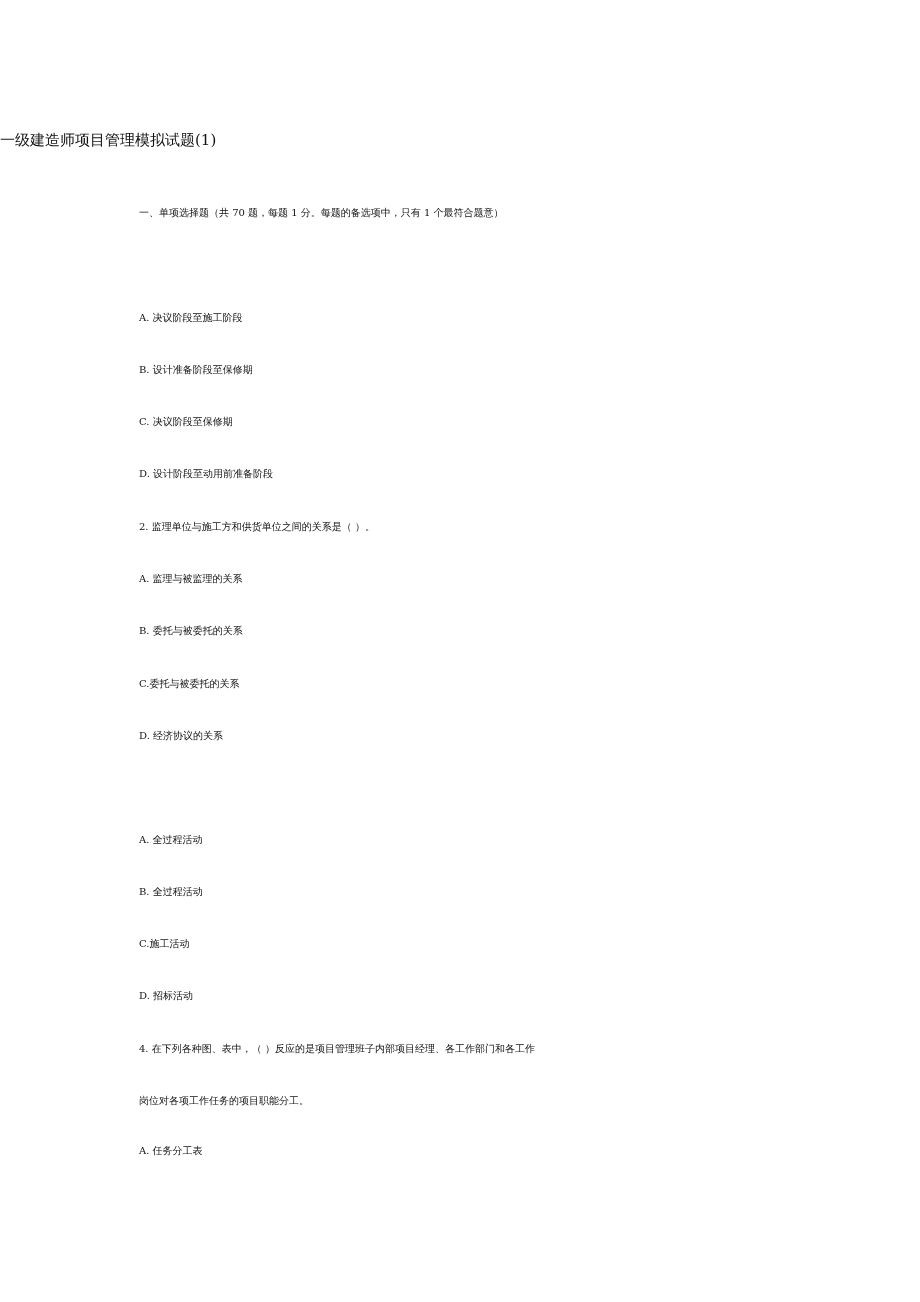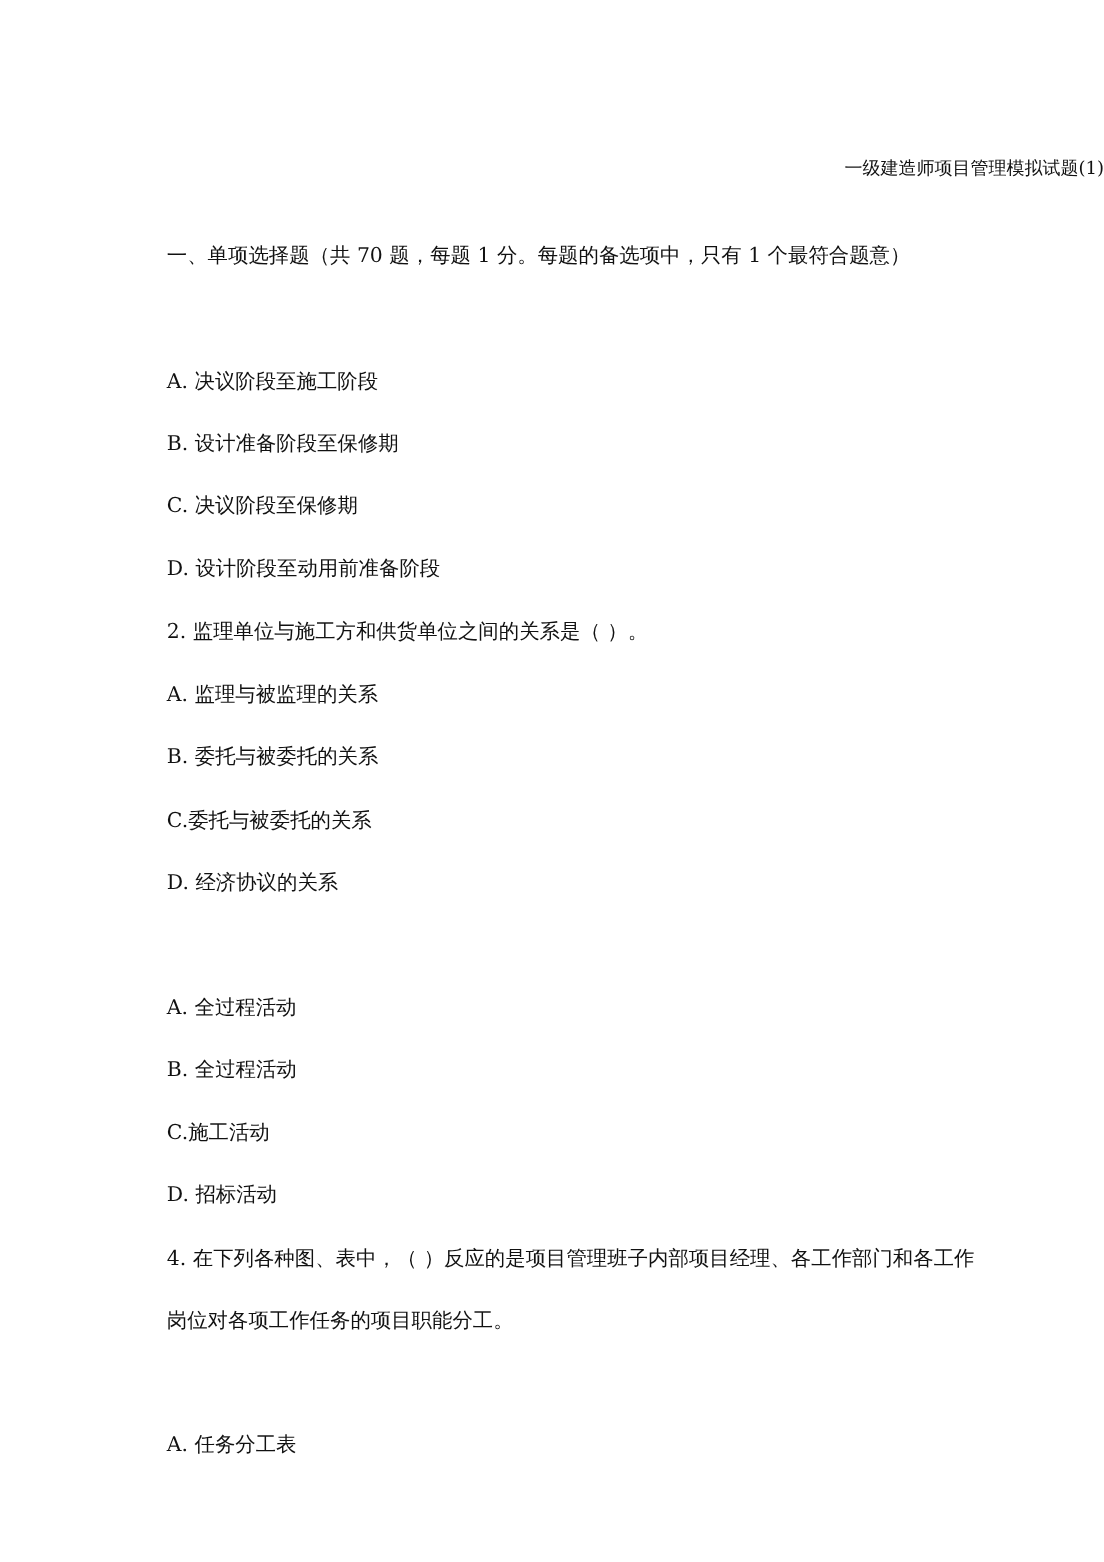--- a/index.html
+++ b/index.html
@@ -1,21 +1,21 @@
 <!DOCTYPE html>
 <html><head>
 <meta charset="utf-8">
 <style>
   html, body { margin: 0; padding: 0; background: #ffffff; }
   body { width: 920px; height: 1302px; position: relative; overflow: hidden;
          font-family: "DejaVu Serif", "Liberation Serif", serif; color: #111; }
   .page { position: absolute; left: 0; top: 0; width: 920px; height: 1302px; }
-  .title { position: absolute; top: 129px; left: 0; width: 920px; text-align: right;
+  .title { position: absolute; top: 129px; left: 0; width: 920px; text-align: left;
            font-size: 15px; line-height: 22px; }
-  .line { position: absolute; left: 139px; font-size: 17px; line-height: 22px; white-space: nowrap; }
+  .line { position: absolute; left: 139px; font-size: 10px; line-height: 22px; white-space: nowrap; }
 </style>
 </head>
 <body>
 
 <div class="page">
   <div class="title">一级建造师项目管理模拟试题(1)</div>
 
   <div class="line" style="top:202px">一、单项选择题（共 70 题，每题 1 分。每题的备选项中，只有 1 个最符合题意）</div>
 
   <div class="line" style="top:307px">A. 决议阶段至施工阶段</div>
@@ -29,14 +29,14 @@
   <div class="line" style="top:673px">C.委托与被委托的关系</div>
   <div class="line" style="top:725px">D. 经济协议的关系</div>
 
   <div class="line" style="top:829px">A. 全过程活动</div>
   <div class="line" style="top:881px">B. 全过程活动</div>
   <div class="line" style="top:933px">C.施工活动</div>
   <div class="line" style="top:985px">D. 招标活动</div>
 
   <div class="line" style="top:1038px">4. 在下列各种图、表中，（ ）反应的是项目管理班子内部项目经理、各工作部门和各工作</div>
   <div class="line" style="top:1090px">岗位对各项工作任务的项目职能分工。</div>
-  <div class="line" style="top:1193px">A. 任务分工表</div>
+  <div class="line" style="top:1140px">A. 任务分工表</div>
 </div>
 
 </body></html>

